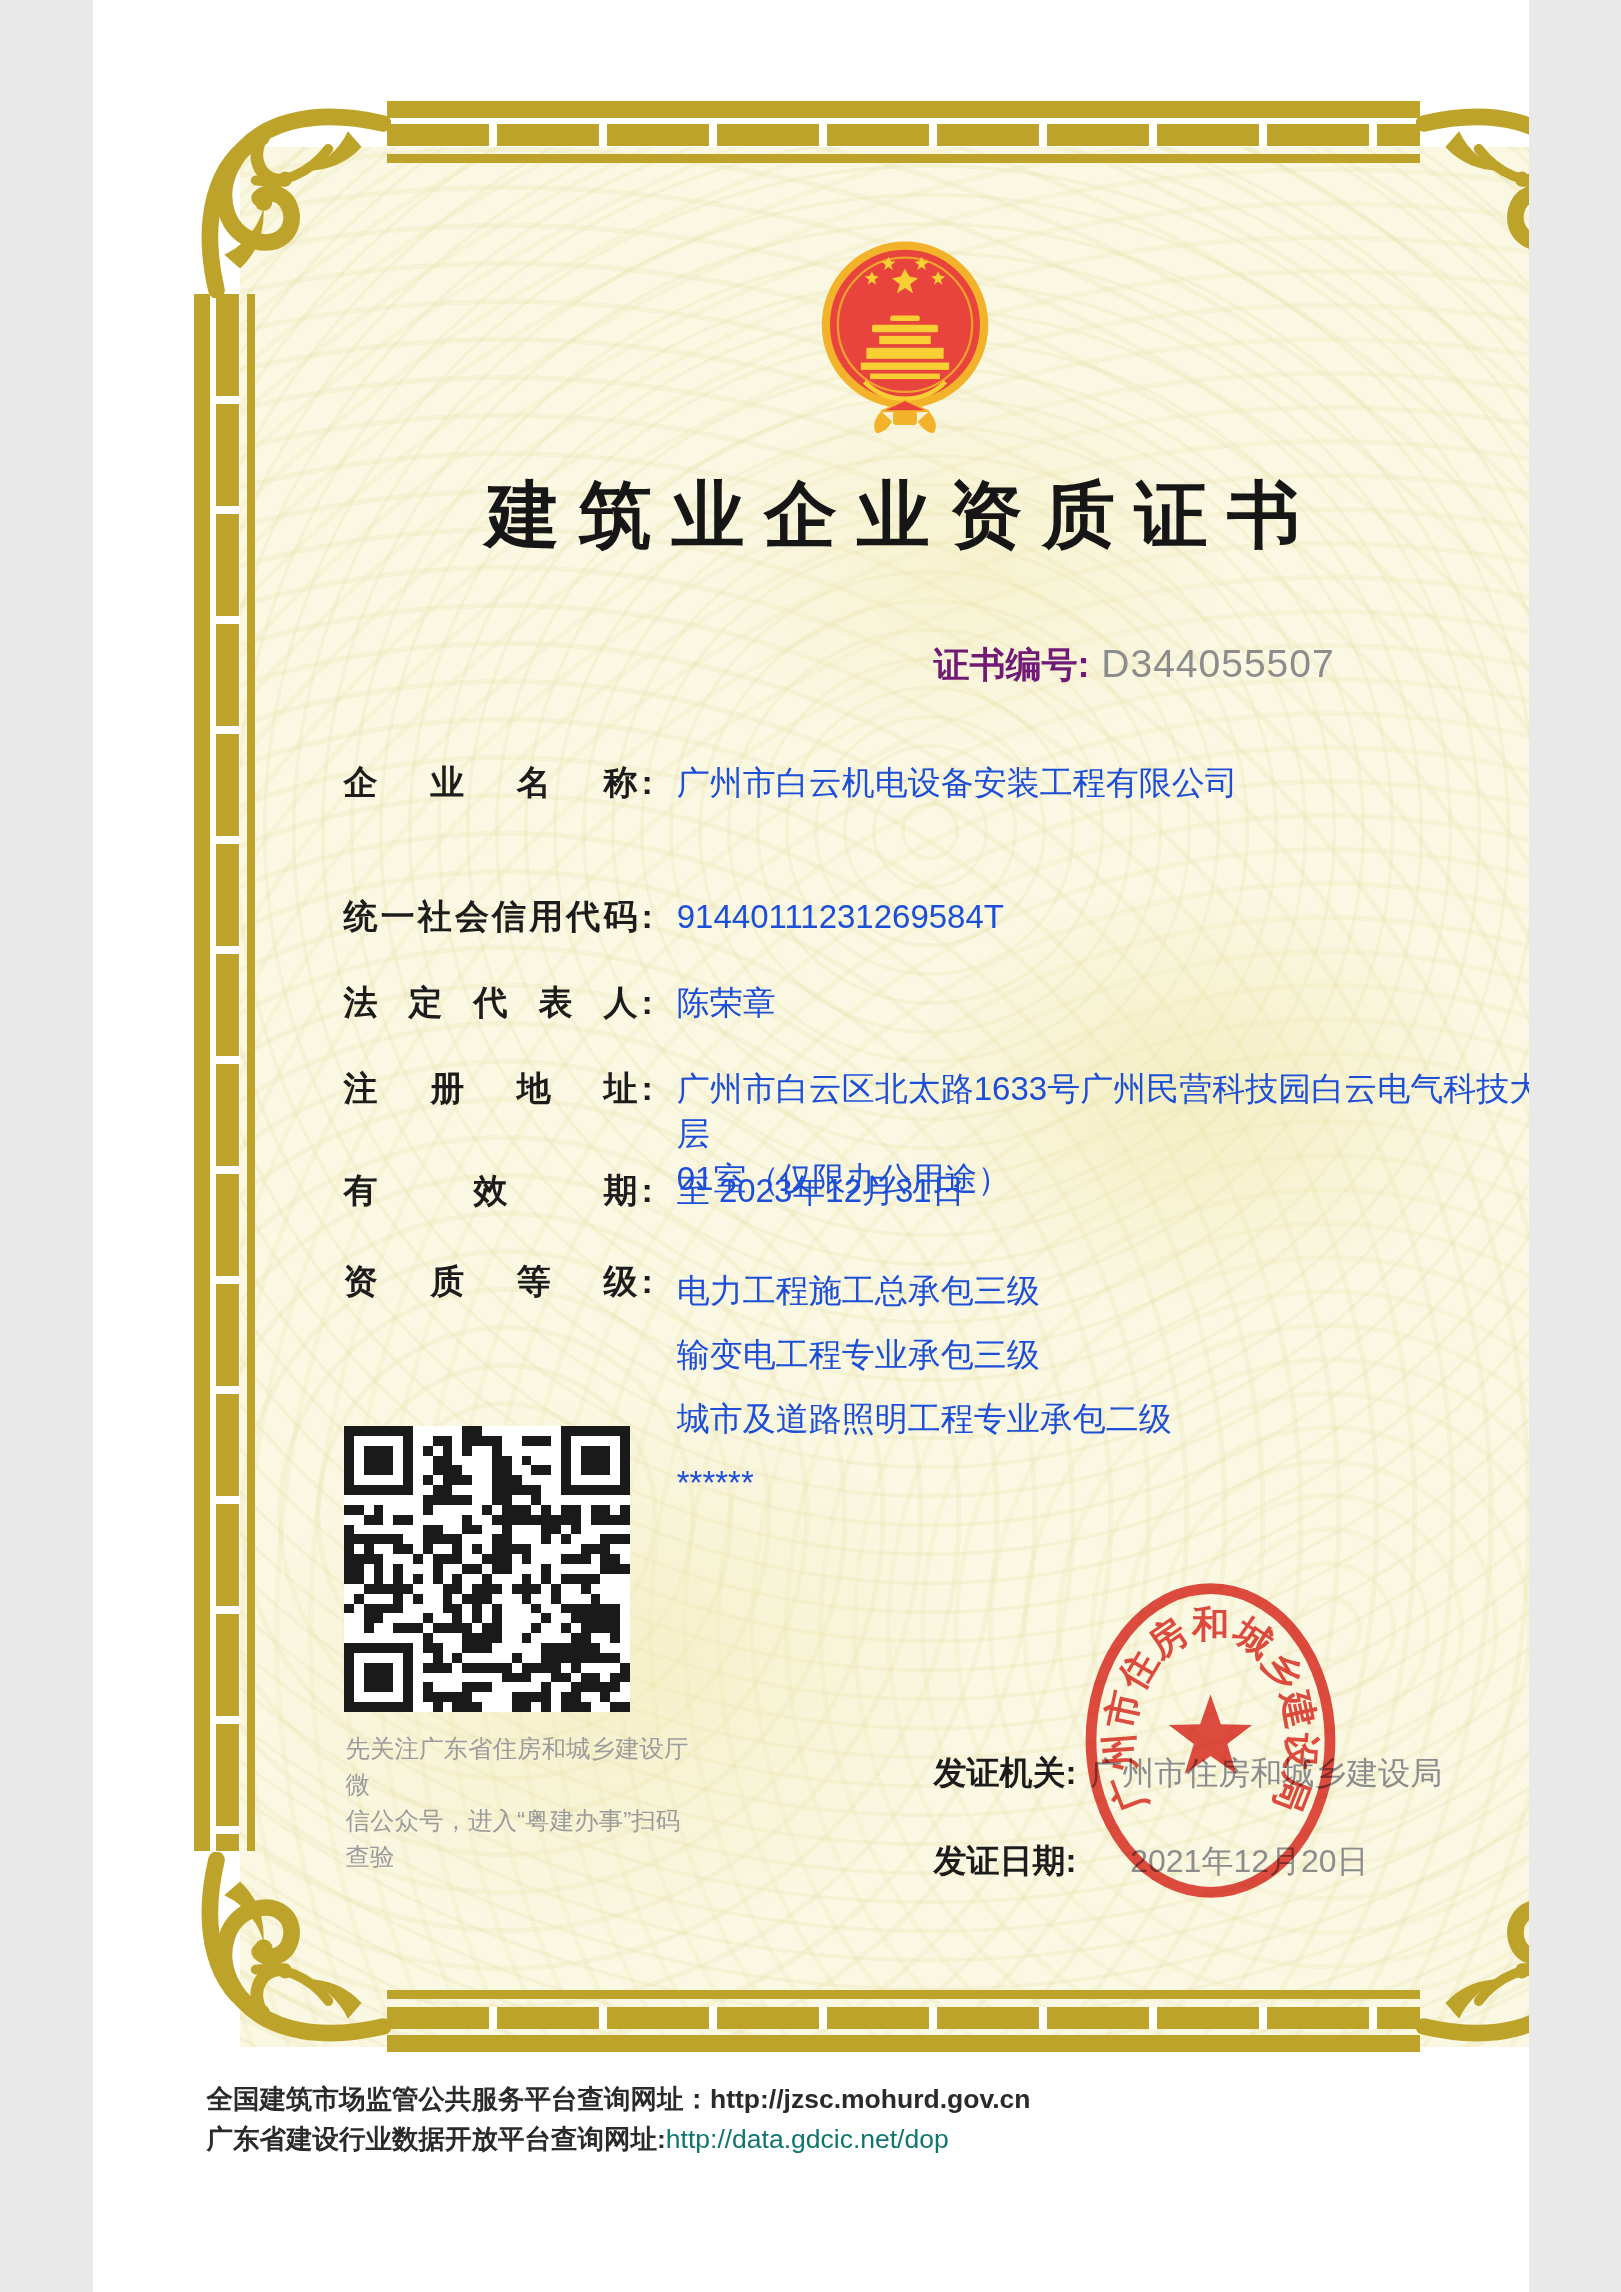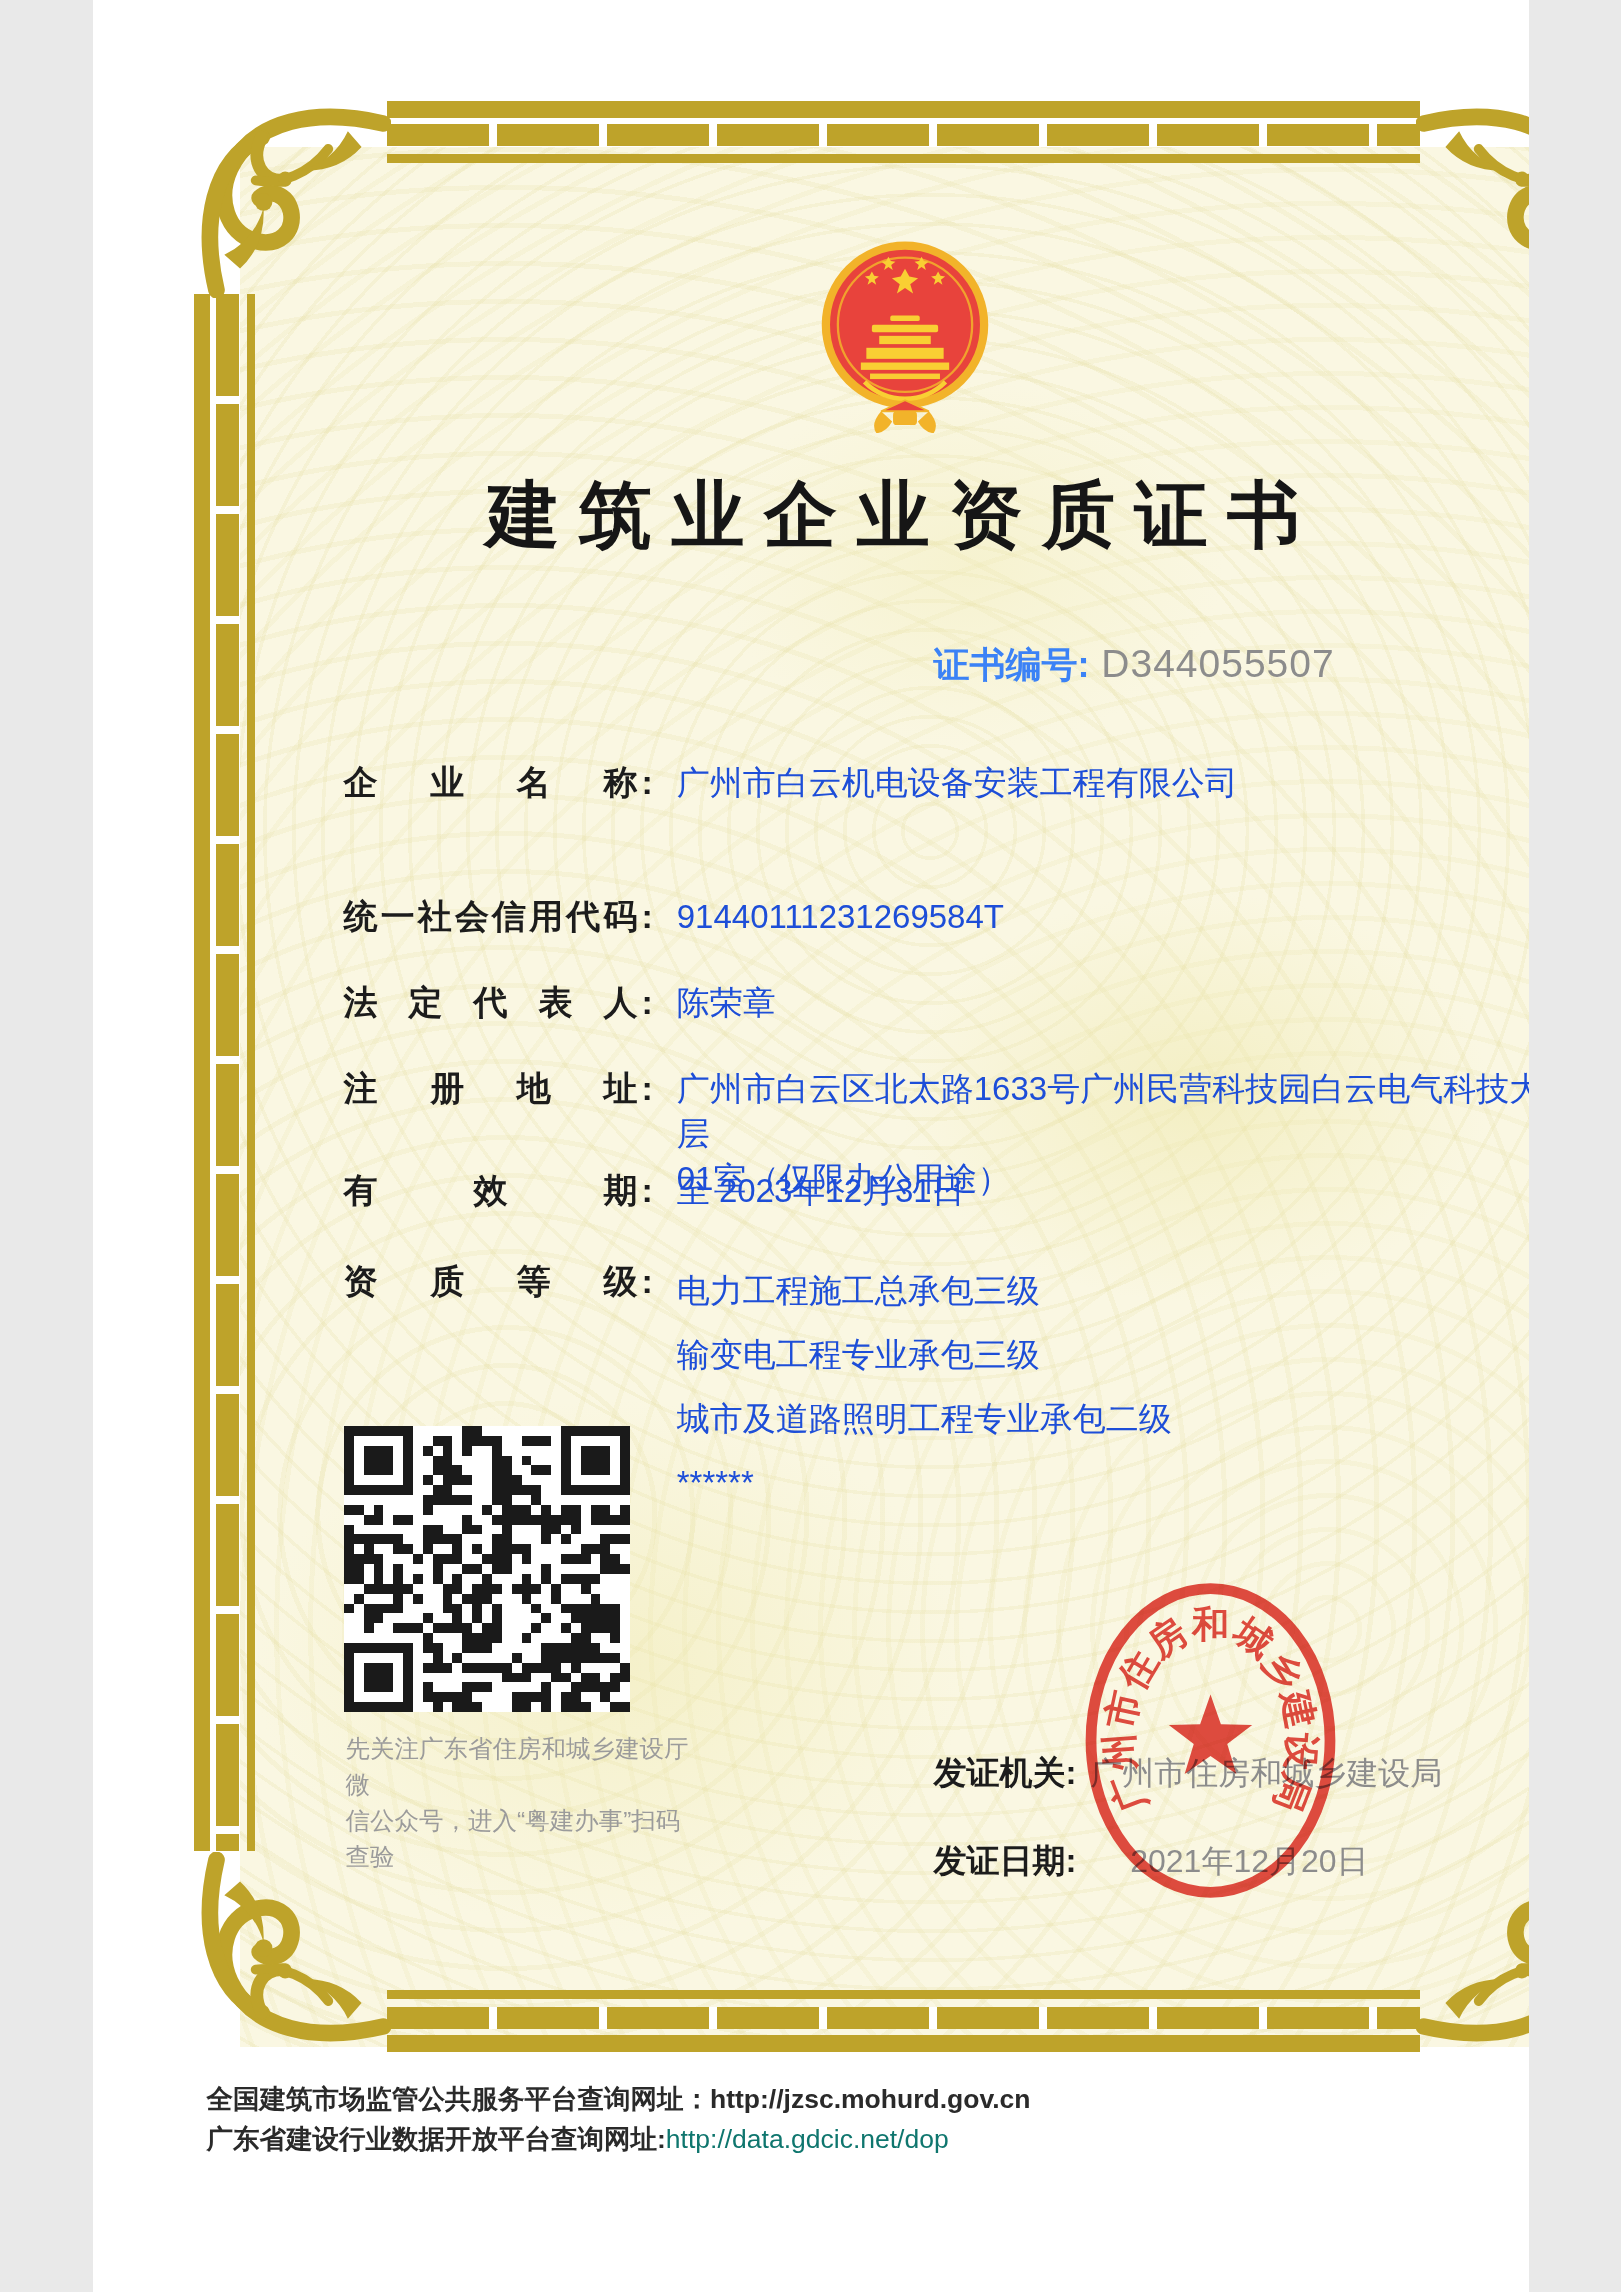--- a/index.html
+++ b/index.html
@@ -41,21 +41,21 @@
   .corner.tl{left:98px;top:98px;}
   .corner.tr{left:1323px;top:98px;transform:scaleX(-1);}
   .corner.bl{left:98px;top:1852px;transform:scaleY(-1);}
   .corner.br{left:1323px;top:1852px;transform:scale(-1,-1);}
 
   
   .emblem{position:absolute;left:720px;top:235px;width:184px;height:198px;}
   .title{position:absolute;left:242px;top:467px;width:1137px;text-align:center;
     font-size:73px;font-weight:bold;color:#161616;letter-spacing:19.6px;white-space:nowrap;}
   .certno{position:absolute;left:841px;top:641px;display:flex;align-items:baseline;}
-  .certno .lbl{font-size:36px;font-weight:bold;color:#3b82f6;}
+  .certno .lbl{font-size:36px;font-weight:bold;color:#701a75;}
   .certno .val{font-size:39px;color:#8c8c8c;margin-left:11.8px;letter-spacing:1px;}
 
   .frow{position:absolute;left:251px;display:flex;align-items:flex-start;}
   .flabel{display:inline-block;width:294px;font-size:34px;font-weight:bold;color:#1c1c1c;
     text-align:justify;text-align-last:justify;line-height:45px;}
   .fcolon{font-size:34px;font-weight:bold;color:#1c1c1c;margin-left:3.9px;line-height:45px;}
   .fvalue{font-size:33px;color:#1d4ed8;margin-left:24px;width:946px;line-height:45px;white-space:pre-line;}
   .fvalue.quals{line-height:64px;}
   .r1{top:760px;} .r2{top:894px;} .r3{top:980px;} .r4{top:1066px;} .r5{top:1168px;} .r6{top:1259px;}
 

